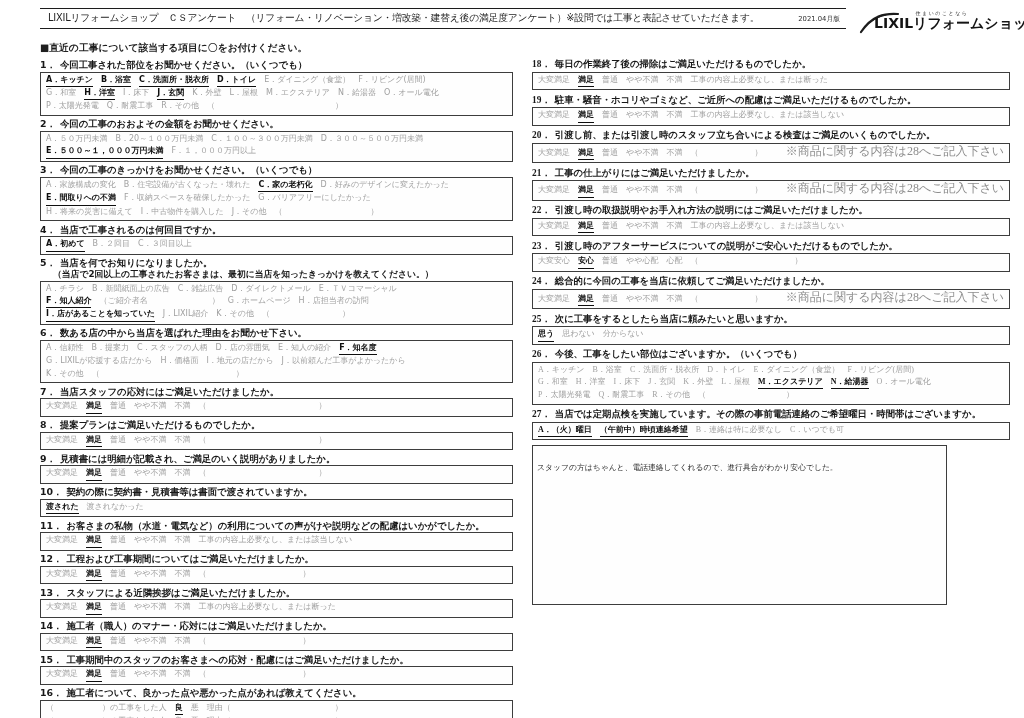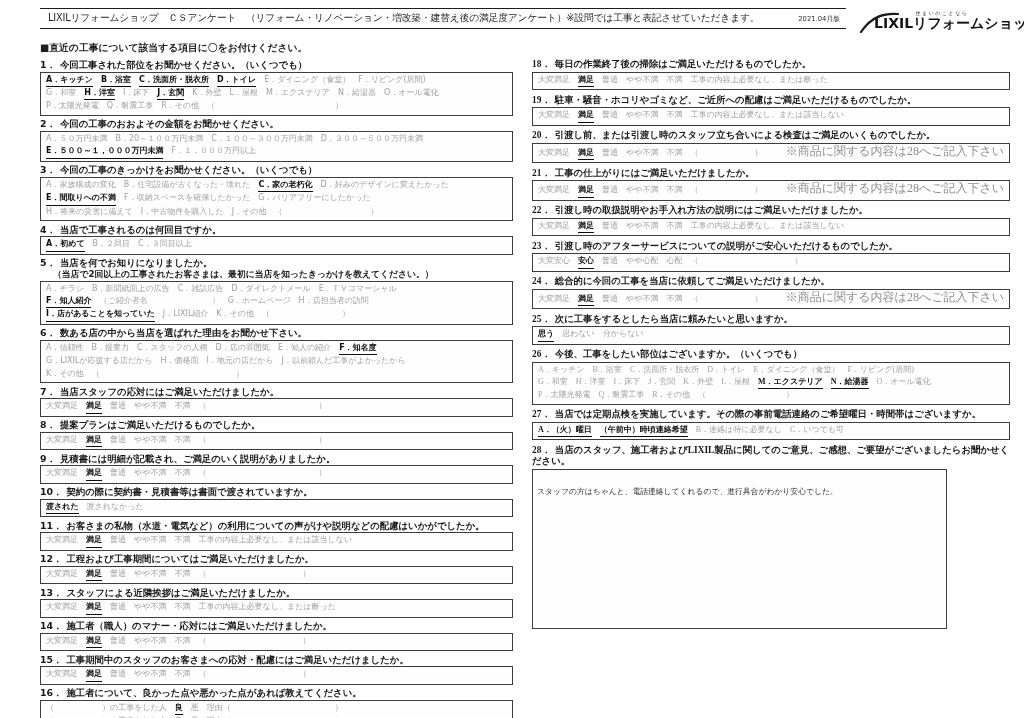--- a/index.html
+++ b/index.html
@@ -465,20 +465,19 @@
             <div class="q-box">
               <div class="opt-row">
                 <span class="opt sel">A．（火）曜日</span>
                 <span class="opt sel">（午前中）時頃連絡希望</span>
                 <span class="opt">B．連絡は特に必要なし</span>
                 <span class="opt">C．いつでも可</span>
               </div>
             </div>
           </div>
           <div class="q">
-            <div class="q-title"><span class="q-num">28．</span><span class="q-text">当店のスタッフ、施工者およびLIXIL製品に関してのご意見、ご感想、ご要望がございましたらお聞かせください。</span></div>
             <div class="q-box comment-box"><span class="comment-text">スタッフの方はちゃんと、電話連絡してくれるので、進行具合がわかり安心でした。</span></div>
           </div>
         </div>
     </div>
 
   </div>
 </div>
 
 </body></html>

